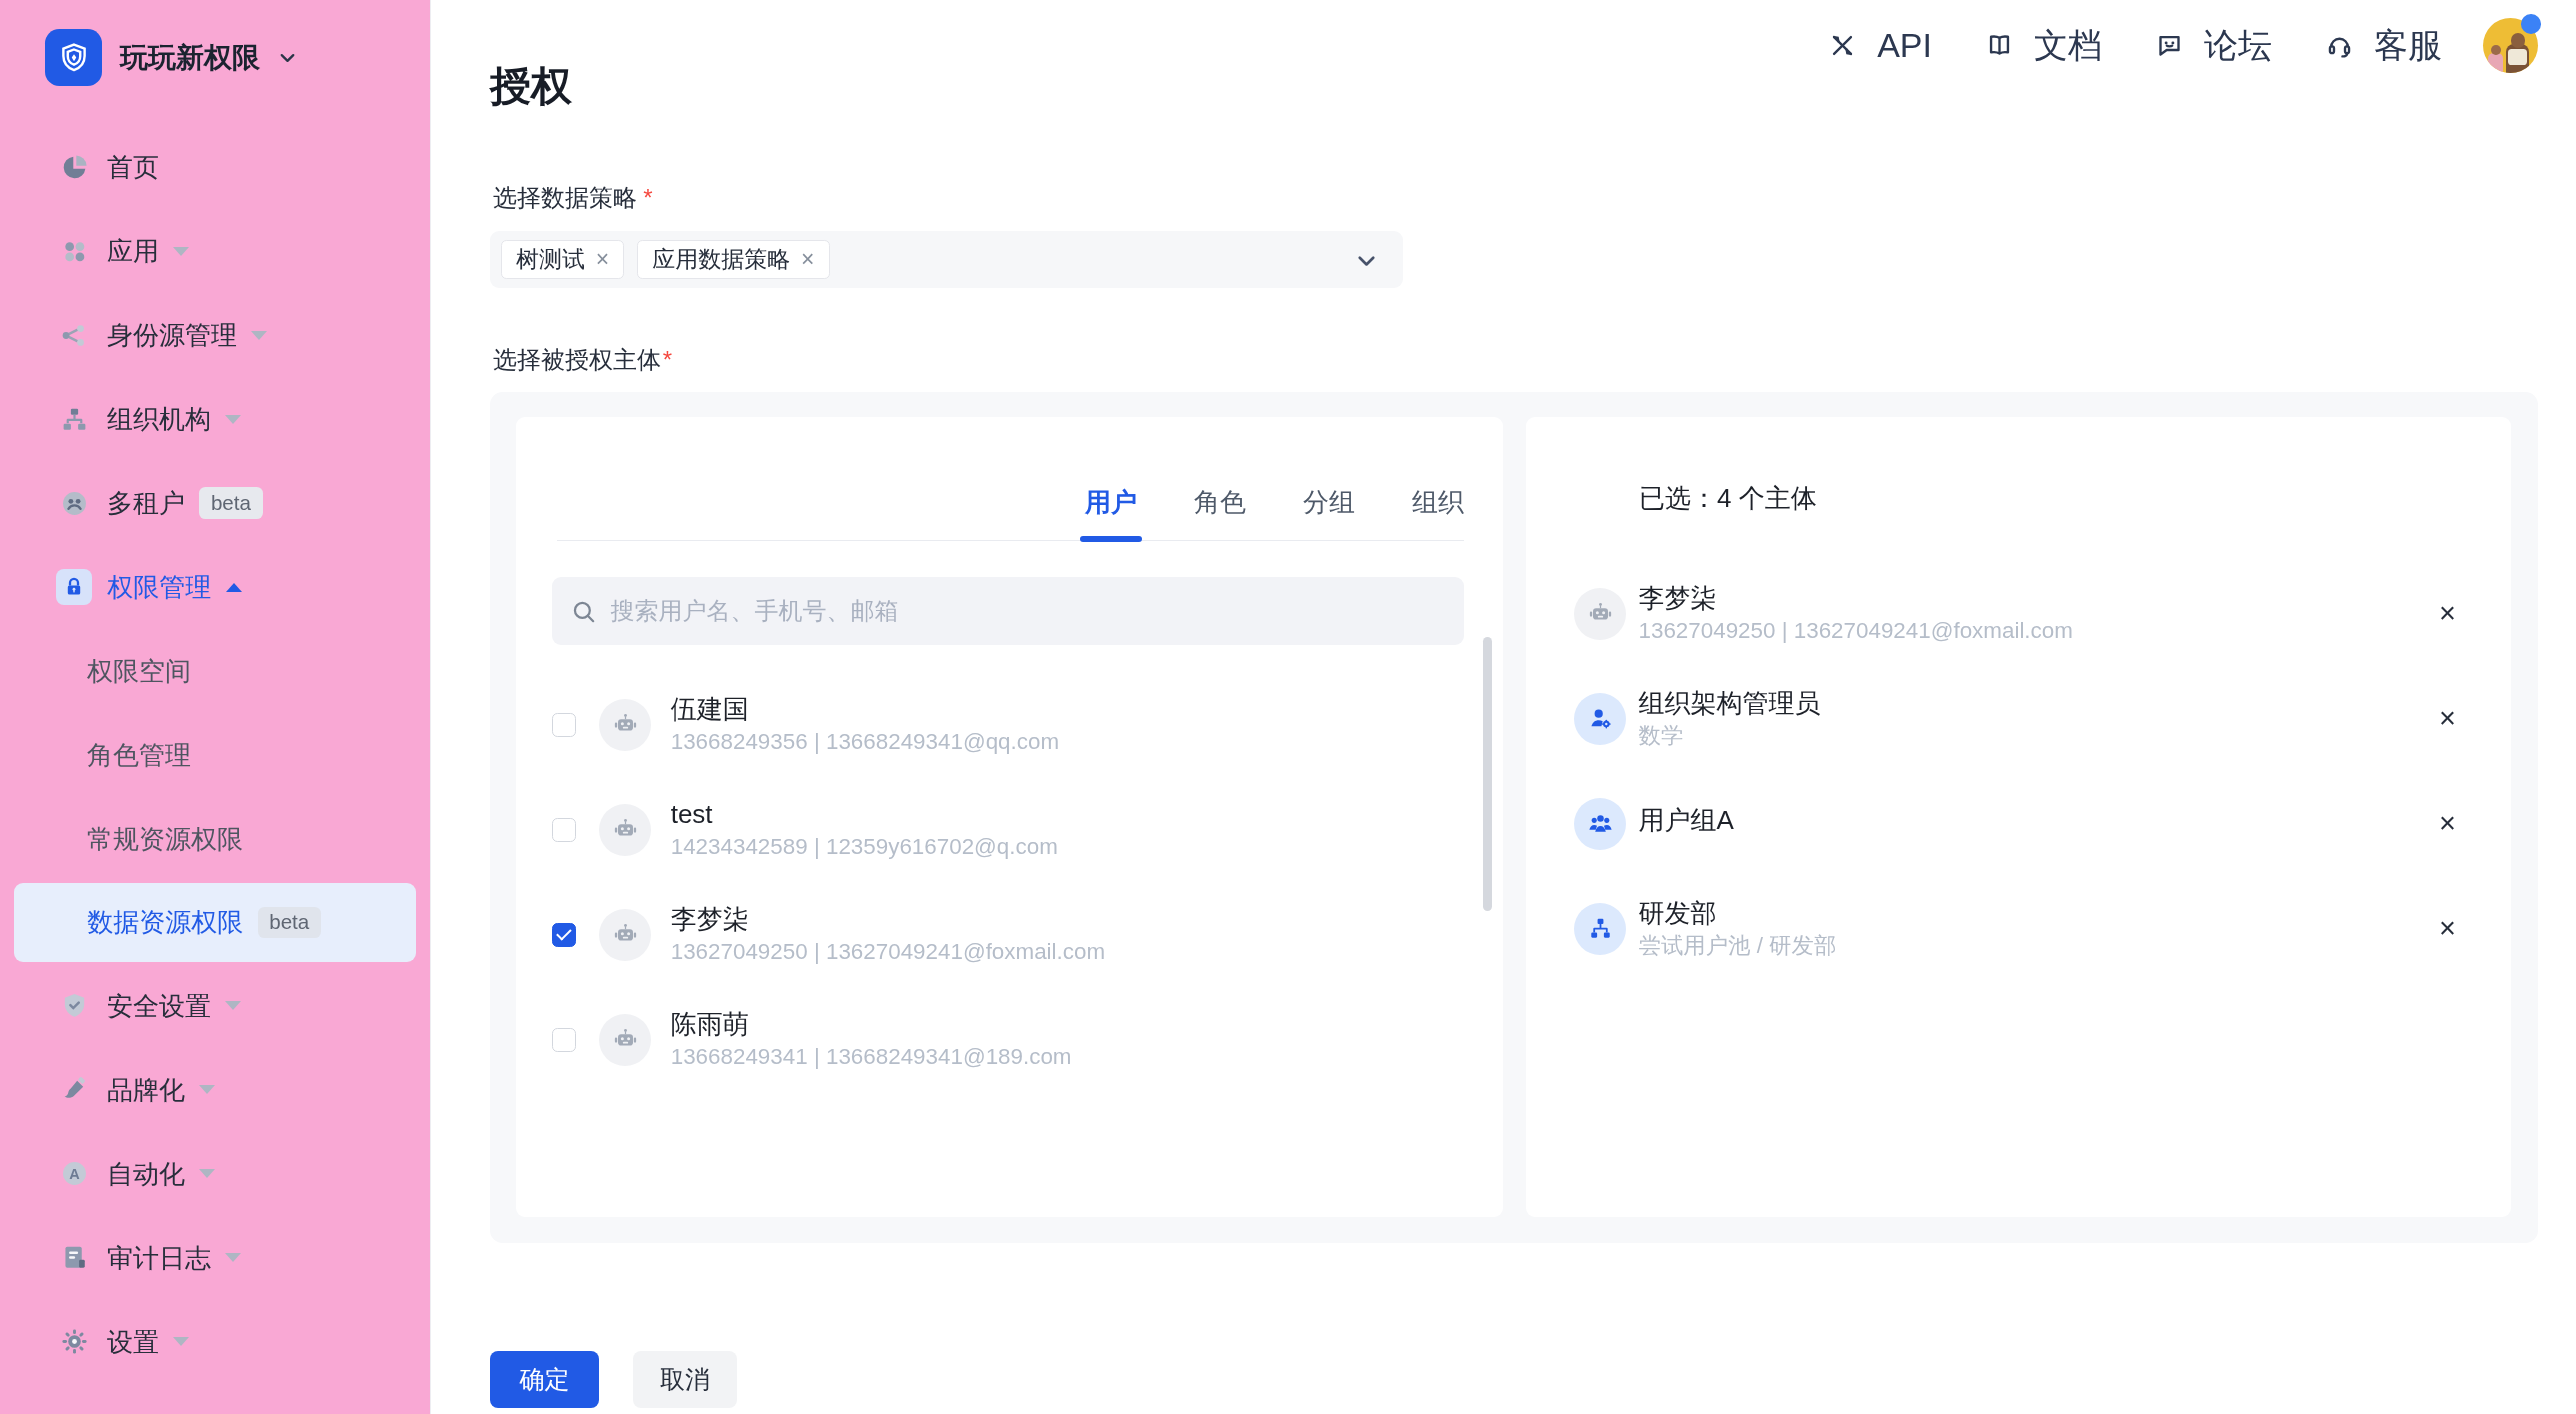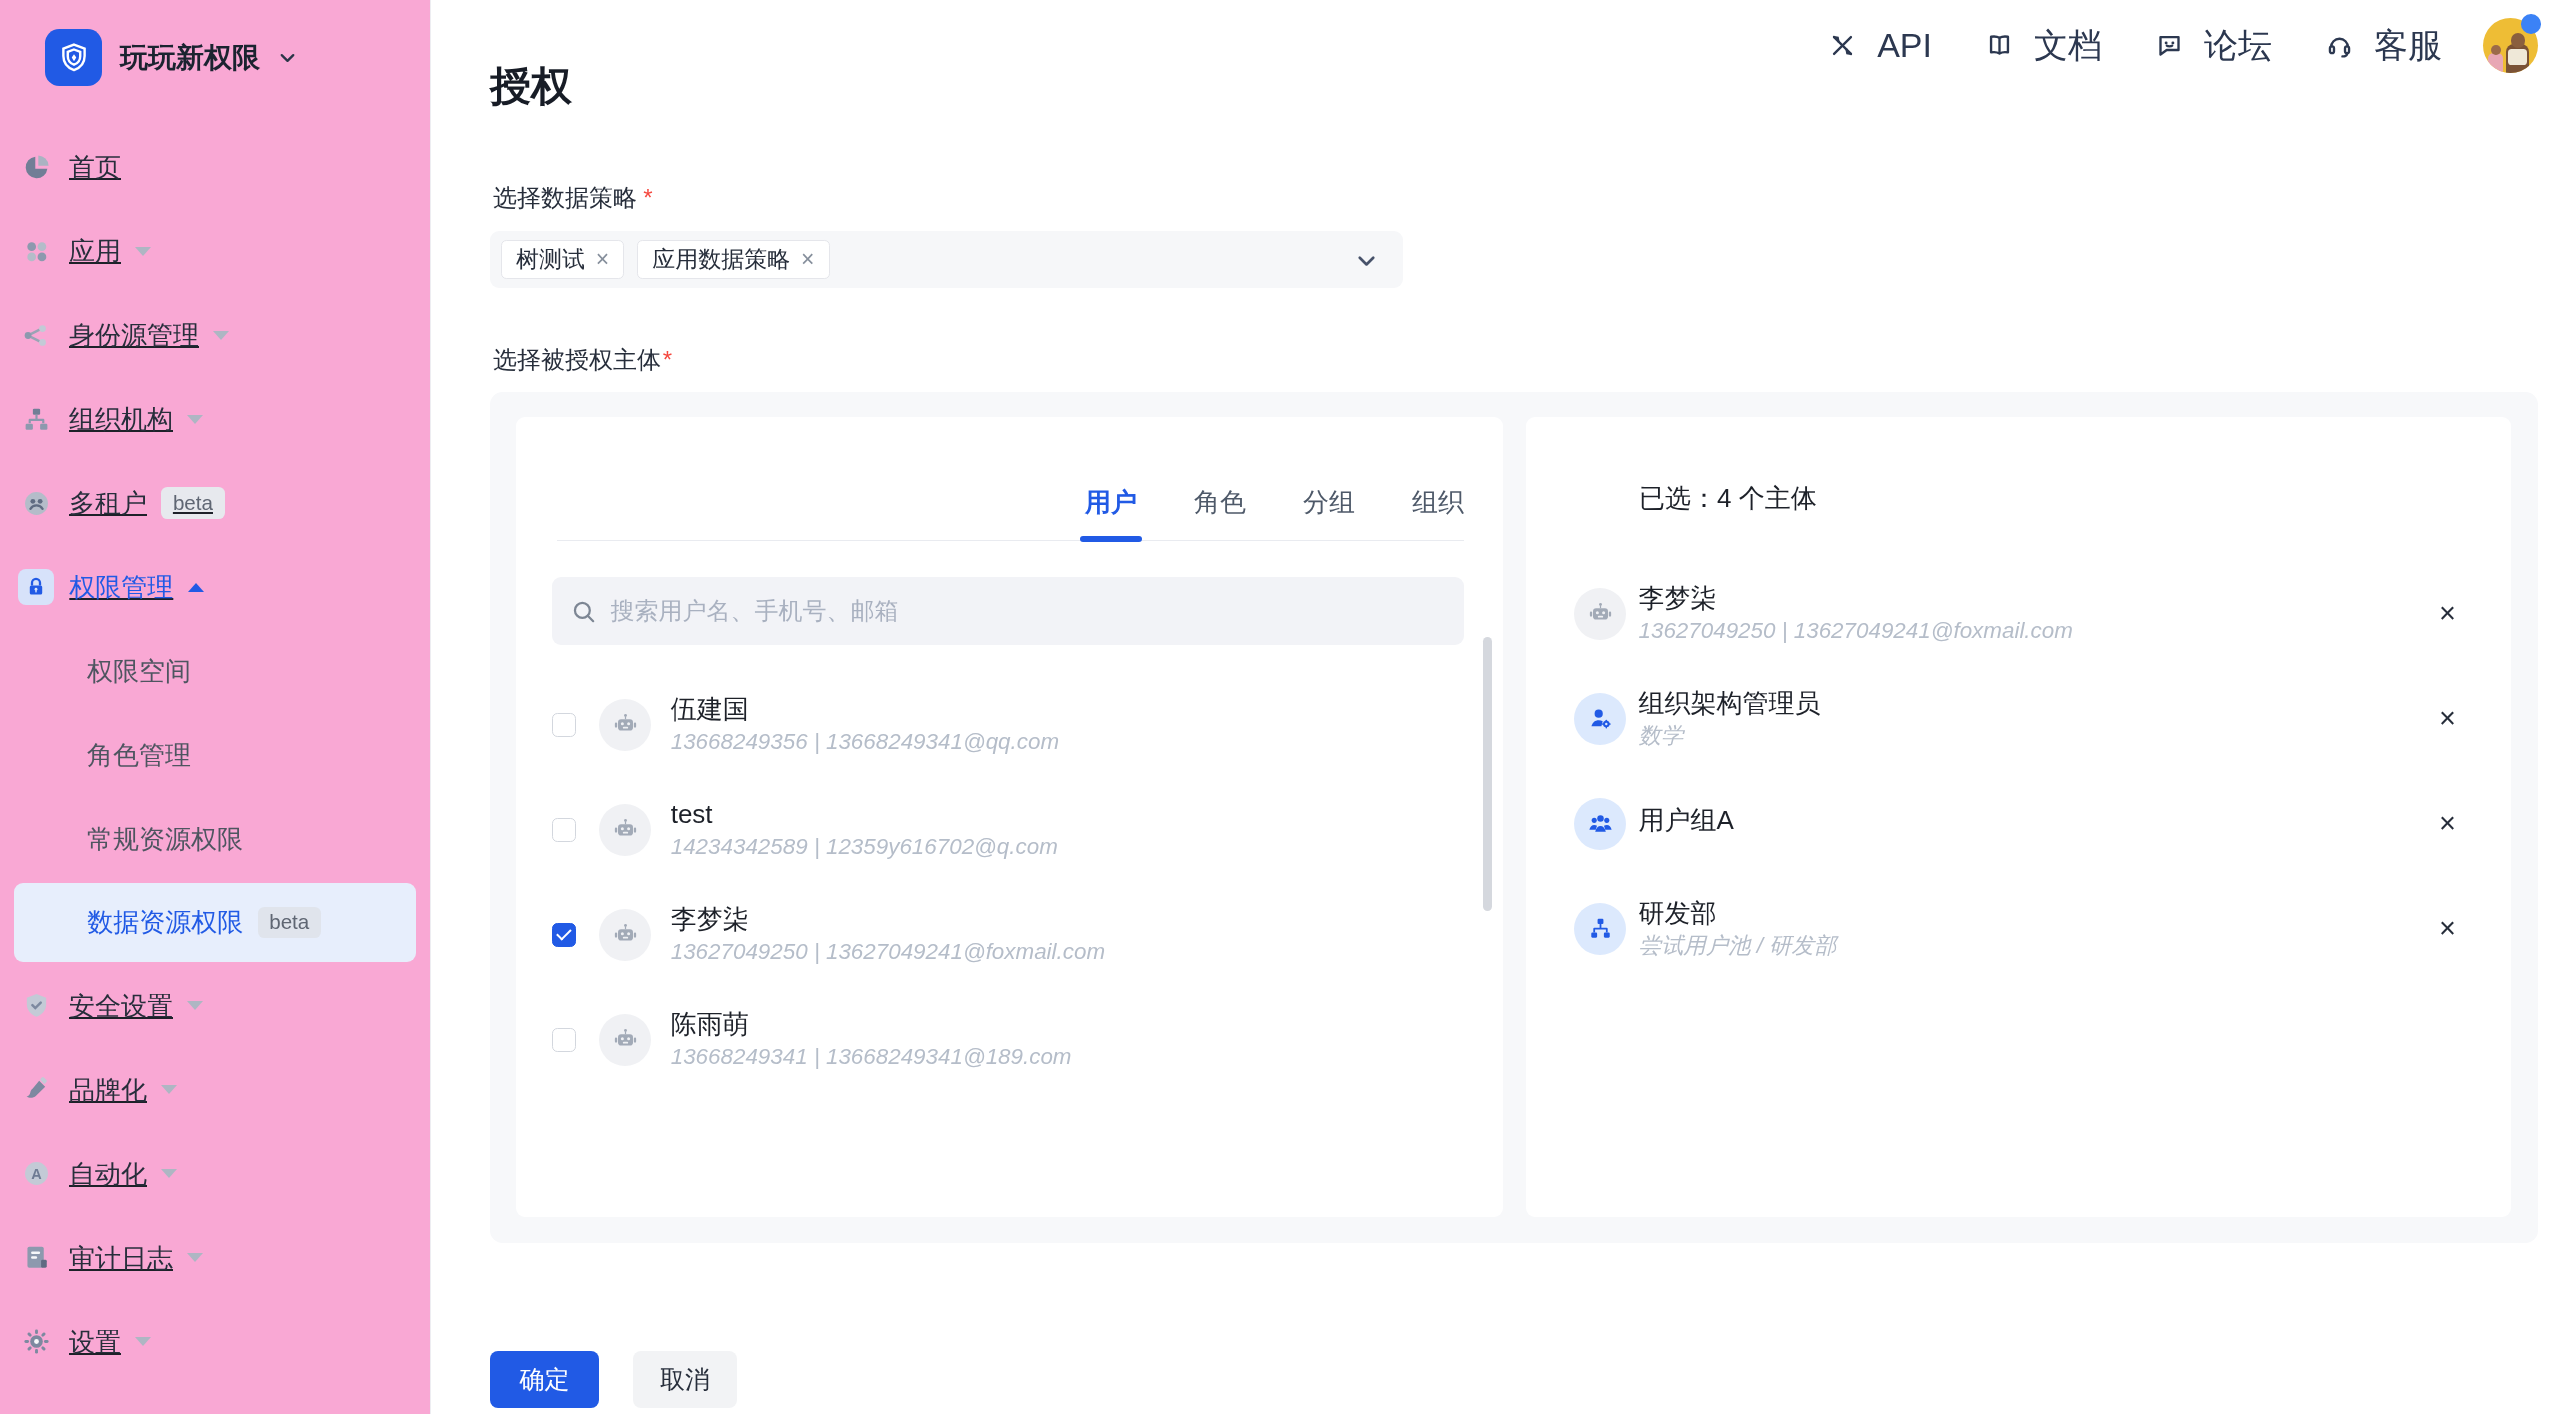--- a/index.html
+++ b/index.html
@@ -13,21 +13,21 @@
   
   .sidebar { position:absolute; left:0; top:0; bottom:0; width:431px;
              background:#f9a8d4; border-right:0.9px solid #ededf1; }
   .ws { position:absolute; left:45px; top:29px; display:flex; align-items:center; cursor:pointer; }
   .logo { width:57px; height:57px; border-radius:14.3px; background:#215ae5;
           display:flex; align-items:center; justify-content:center; }
   .ws-name { margin-left:18px; font-size:28px; font-weight:700; color:#1b2330; }
   .ws-caret { margin-left:16px; }
 
   .nav { position:absolute; top:125px; left:0; right:0; }
-  .nav-item { display:flex; align-items:center; height:84px; padding:0 16px 0 21px; cursor:pointer;text-decoration:underline; }
+  .nav-item { display:flex; align-items:center; height:84px; padding:0 16px 0 59px; cursor:pointer; }
   .nicon { width:30px; height:30px; flex:none; margin-right:18px;
            display:flex; align-items:center; justify-content:center; }
   .nicon.lock-wrap { width:36px; height:36px; background:#d7e2fa; border-radius:8px; margin-left:-2.7px; margin-right:15px; }
   .nlabel { font-size:26px; color:#272e3b; line-height:1; }
   .nav-item.active-parent .nlabel { color:#215ae5; }
   .tri { margin-left:14.3px; width:0; height:0; border-left:8px solid transparent; border-right:8px solid transparent; }
   .tri.down { border-top:9.8px solid #aeb6c3; }
   .tri.up { border-bottom:9.8px solid #215ae5; }
   .badge { margin-left:14.3px; font-size:20.6px; color:#5f6673; background:#e7e9ee;
            border-radius:6.3px; padding:5.4px 11.6px; line-height:1; }
@@ -100,21 +100,21 @@
   .cb.checked { background:#215ae5; border-color:#215ae5; }
   .cb.checked::after { content:""; position:absolute; left:7.2px; top:2.7px; width:6.3px; height:11.6px;
                        border:solid #fff; border-width:0 2.7px 2.7px 0; transform:rotate(45deg); }
   .circle-avatar { width:52px; height:52px; border-radius:50%; flex:none;
                    display:flex; align-items:center; justify-content:center; }
   .circle-avatar.gray { background:#f0f1f4; }
   .circle-avatar.blue { background:#dce9fd; }
   .urow .circle-avatar { margin-right:19.7px; }
   .ucol { display:flex; flex-direction:column; gap:6.3px; }
   .uname { font-size:26px; color:#1d2129; line-height:1.1; }
-  .umeta { font-size:22.4px; color:#b5bdc9; line-height:1.1;font-style:italic; }
+  .umeta { font-size:22.4px; color:#b5bdc9; line-height:1.1; }
 
   .scroll-thumb { position:absolute; right:10.7px; top:220px; width:9px; height:274px;
                   border-radius:5.4px; background:#d5d8de; cursor:pointer; }
 
   .sel-title { margin:64px 0 0 113px; font-size:26px; font-weight:500; color:#1d2129; }
   .sel-list { margin:45px 55px 0 48px; }
   .sel-item { display:flex; align-items:center; height:105px; }
   .sel-item .circle-avatar { margin-right:12.5px; }
   .sclose { margin-left:auto; font-size:29px; color:#272e3b; cursor:pointer; line-height:1; }
 

